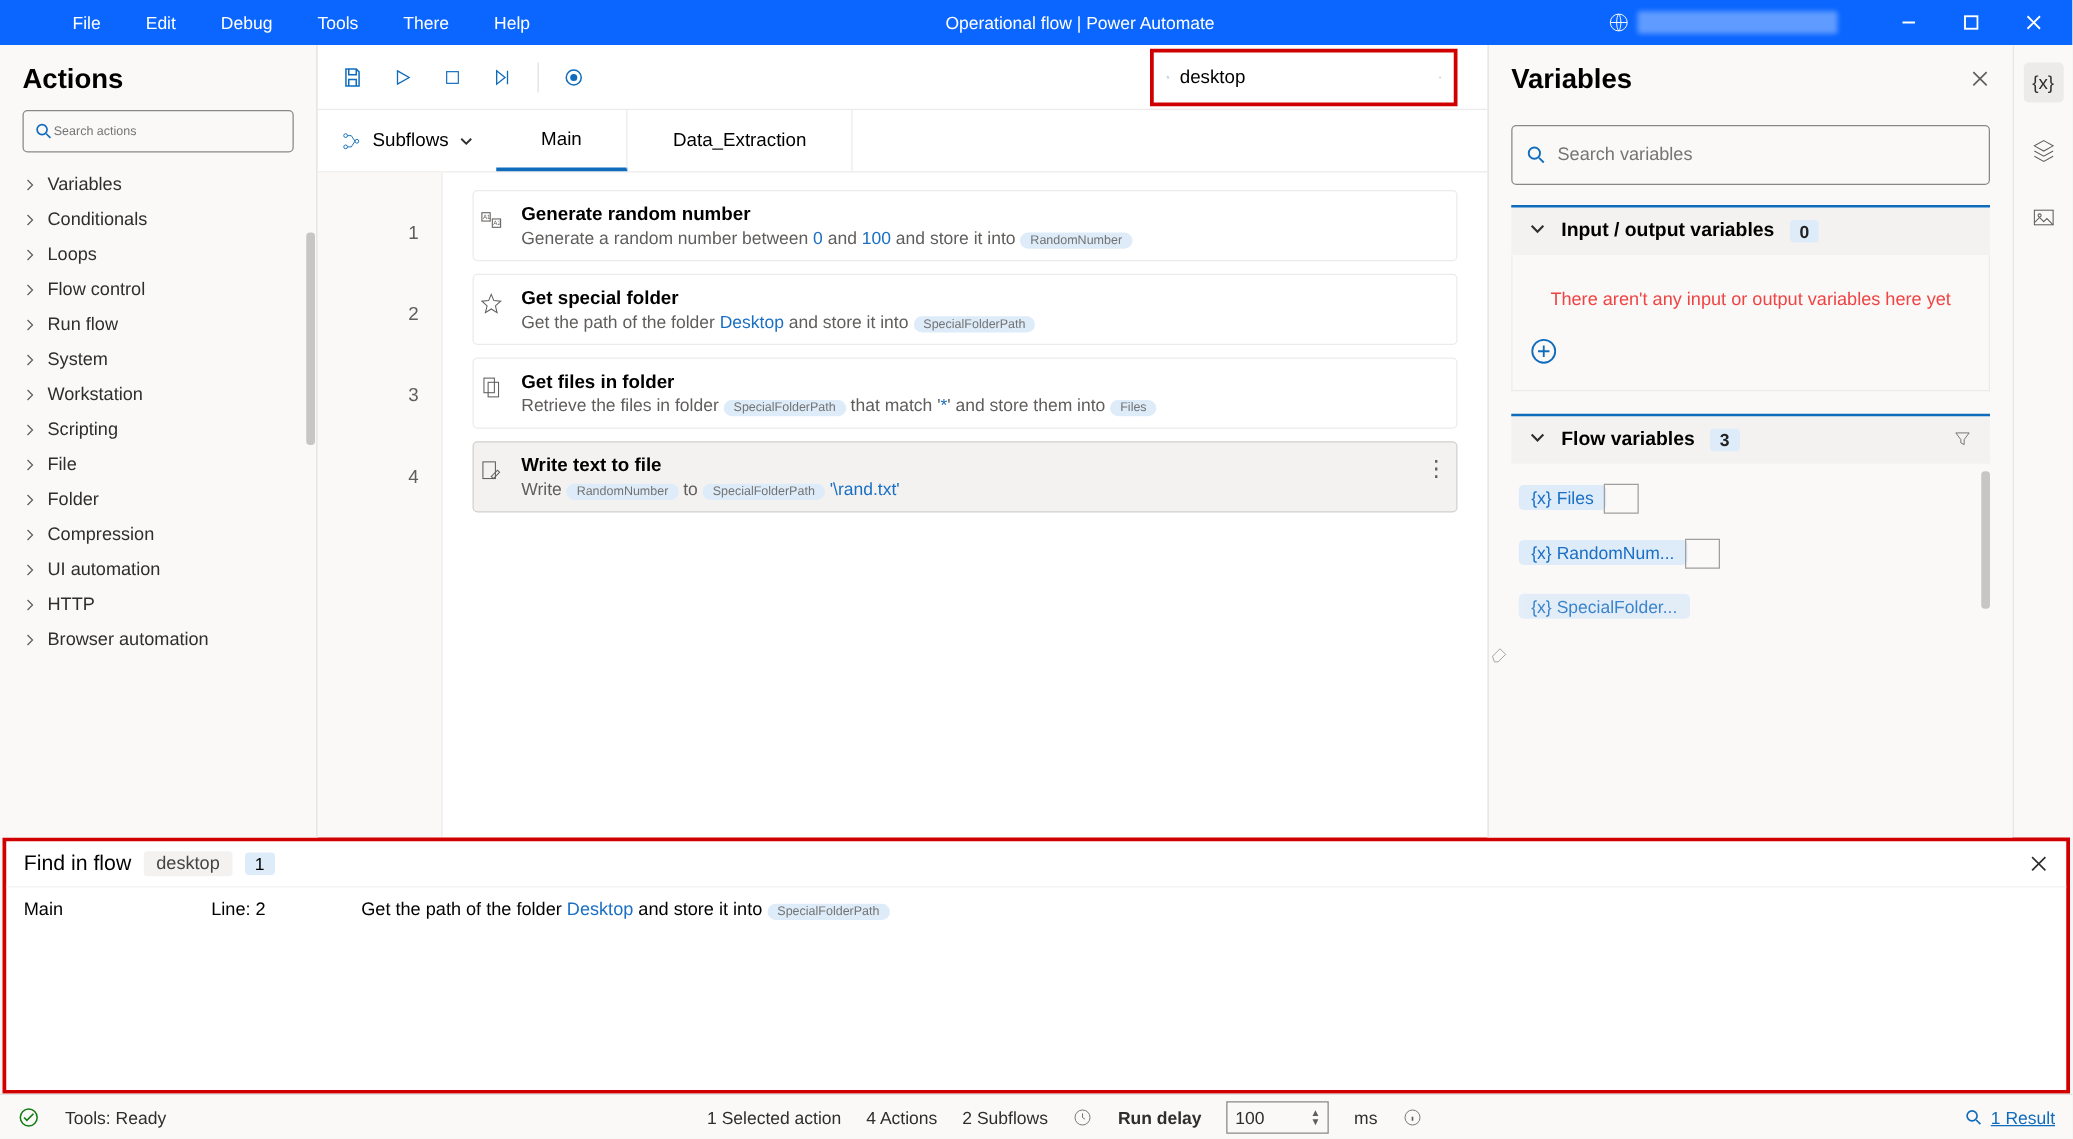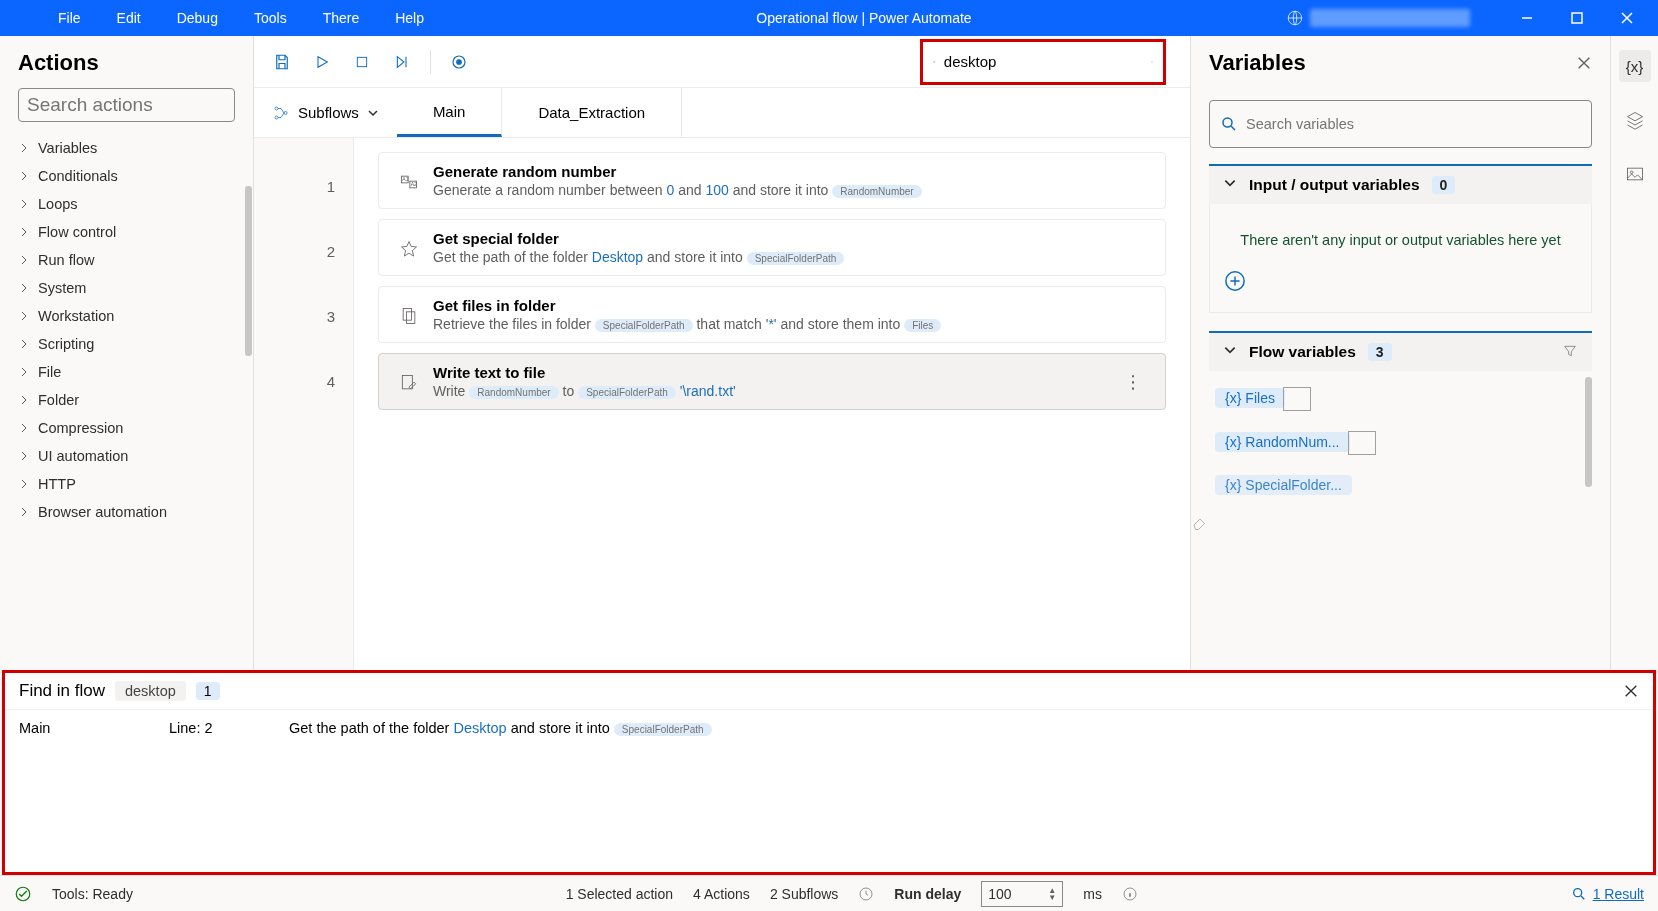--- a/index.html
+++ b/index.html
@@ -16,21 +16,21 @@
 .win-btn { width: 46px; height: 36px; display: flex; align-items: center; justify-content: center; cursor: pointer; }
 .win-btn svg { stroke: #fff; fill: none; }
 
 
 .body-row { flex: 1; display: flex; min-height: 0; }
 
 
 .actions-panel { width: 254px; border-right: 1px solid #e1e1e1; background: #faf9f8; display: flex; flex-direction: column; padding: 14px 0 8px; }
 .actions-title { font-size: 22px; font-weight: 600; padding: 0 18px 12px; }
 .search-box { margin: 0 18px 12px; height: 34px; border: 1px solid #8a8886; border-radius: 4px; display: flex; align-items: center; padding: 0 8px; color: #605e5c; }
-.search-box input { border: none; outline: none; flex: 1; font-size: 19px; background: transparent; }
+.search-box input { border: none; outline: none; flex: 1; font-size: 10px; background: transparent; }
 .cat-list { flex: 1; overflow-y: auto; }
 .cat-item { display: flex; align-items: center; gap: 8px; padding: 6px 18px; font-size: 14.5px; cursor: pointer; color: #302e2d; }
 .chev { width: 12px; height: 12px; }
 .scrollthumb { position: absolute; right: 1px; top: 150px; width: 7px; height: 170px; background: #c8c6c4; border-radius: 3px; }
 
 
 .center-col { flex: 1; display: flex; flex-direction: column; background: #fff; min-width: 0; }
 .toolbar { height: 52px; border-bottom: 1px solid #edebe9; display: flex; align-items: center; padding: 0 10px; gap: 4px; }
 .tool-btn { width: 36px; height: 36px; display: flex; align-items: center; justify-content: center; cursor: pointer; border-radius: 4px; }
 .tool-sep { width: 1px; height: 24px; background: #e1dfdd; margin: 0 6px; }
@@ -43,39 +43,39 @@
 .subflows-btn { display: flex; align-items: center; gap: 8px; padding: 0 18px; font-size: 15px; cursor: pointer; }
 .subflows-btn svg { stroke: #0f6cbd; }
 .tab { padding: 0 36px; display: flex; align-items: center; font-size: 15px; border-right: 1px solid #edebe9; cursor: pointer; }
 .tab.active { border-bottom: 3px solid #0f6cbd; font-weight: 400; }
 
 
 .flow-area { flex: 1; display: flex; overflow: auto; }
 .gutter { width: 100px; background: #faf9f8; border-right: 1px solid #edebe9; padding-top: 16px; }
 .gutter-num { text-align: right; padding: 24px 18px 24px 0; color: #605e5c; font-size: 15px; }
 .steps { flex: 1; padding: 14px 24px; }
-.step { background: #fff; border: 1px solid #edebe9; border-radius: 4px; padding: 10px 20px; margin-bottom: 10px; display: flex; gap: 14px; align-items: center; }
+.step { background: #fff; border: 1px solid #edebe9; border-radius: 4px; padding: 10px 4px; margin-bottom: 10px; display: flex; gap: 14px; align-items: flex-start; }
 .step.selected { background: #f3f2f1; border-color: #d2d0ce; }
 .step-icon { width: 20px; height: 20px; margin-top: 3px; flex-shrink: 0; }
 .step-body { flex: 1; }
 .step-title { font-weight: 600; font-size: 15px; }
 .step-desc { font-size: 14px; color: #605e5c; margin-top: 2px; }
 .token { background: #deecf9; color: #737373; padding: 1px 8px; border-radius: 10px; font-size: 10px; }
 .linkish { color: #1a6fc4; }
 .step-more { width: 24px; color: #605e5c; font-size: 18px; cursor: pointer; text-align: center; }
 
 
 .vars-panel { width: 420px; border-left: 1px solid #e1e1e1; background: #faf9f8; display: flex; flex-direction: column; padding: 14px 0 8px; position: relative; }
 .vars-header { display: flex; align-items: center; padding: 0 18px 12px; }
 .vars-title { font-size: 22px; font-weight: 600; flex: 1; }
 .vars-search { margin: 12px 18px 16px; height: 48px; border: 1px solid #8a8886; border-radius: 4px; display: flex; align-items: center; padding: 0 10px; gap: 8px; }
 .vars-search input { border: none; outline: none; flex: 1; font-size: 14.5px; background: transparent; }
 .section-hdr { margin: 0 18px; background: #f3f2f1; border-top: 2px solid #0f6cbd; display: flex; align-items: flex-start; padding: 10px 14px; gap: 12px; font-size: 15.5px; font-weight: 600; }
 .badge { background: #deecf9; color: #222; font-weight: 600; border-radius: 3px; padding: 1px 8px; font-size: 14px; }
-.io-box { margin: 0 18px 18px; border: 1px solid #edebe9; border-top: none; padding: 28px 14px 20px; text-align: center; color: #14532d; font-size: 14.5px; }
+.io-box { margin: 0 18px 18px; border: 1px solid #edebe9; border-top: none; padding: 28px 14px 20px; text-align: center; color: #ef4444; font-size: 14.5px; }
 .add-circle { margin-top: 22px; color: #0f6cbd; font-size: 20px; }
 .section-hdr.flowvars { justify-content: flex-start; }
 .section-hdr .spacer { flex: 1; }
 .flow-var-list { margin: 6px 18px 0; position: relative; }
 .fv-row { padding: 10px 0 10px 6px; }
 .fv-chip { background: #deecf9; color: #1a6fc4; padding: 2px 10px; border-radius: 4px; font-size: 14px; display: inline-flex; align-items: center; gap: 4px; }
 .fv-box { display: inline-block; border: 1px solid #a19f9d; height: 24px; vertical-align: middle; margin-left: -2px; }
 .fv-scroll { position: absolute; right: 0; top: 0; width: 7px; height: 110px; background: #c8c6c4; border-radius: 3px; }
 .eraser { text-align: center; padding: 8px 0; color: #a19f9d; }
 

